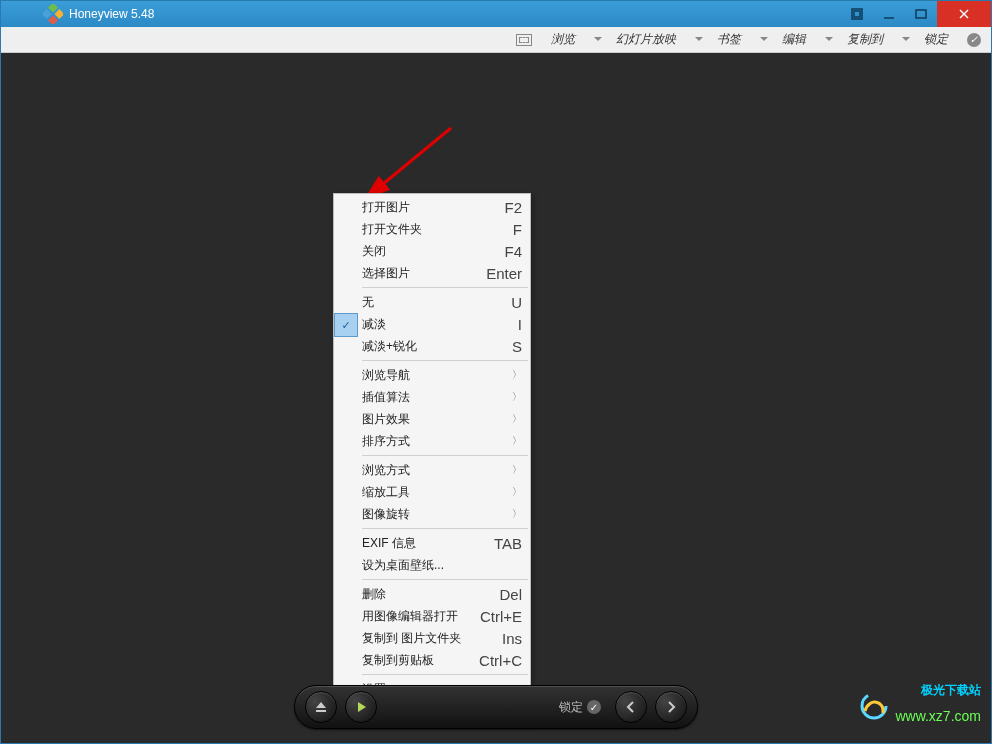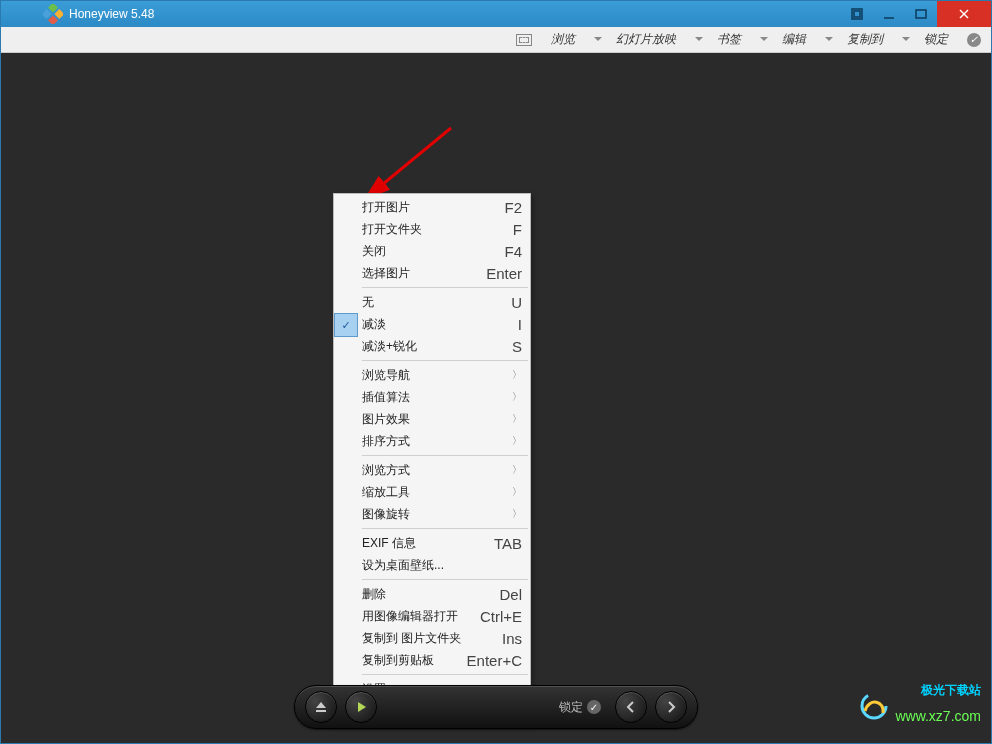--- a/index.html
+++ b/index.html
@@ -206,21 +206,21 @@
         <div class="menu-item">
           <span class="label">用图像编辑器打开</span>
           <span class="shortcut">Ctrl+E</span>
         </div>
         <div class="menu-item">
           <span class="label">复制到 图片文件夹</span>
           <span class="shortcut">Ins</span>
         </div>
         <div class="menu-item">
           <span class="label">复制到剪贴板</span>
-          <span class="shortcut">Enter+C</span>
+          <span class="shortcut">Ctrl+C</span>
         </div>
         <div class="menu-sep"></div>
         <div class="menu-item">
           <span class="label">设置</span>
           <span class="shortcut">F5</span>
         </div>
         <div class="menu-item">
           <span class="label">关于</span>
           <span class="shortcut">F1</span>
         </div>

